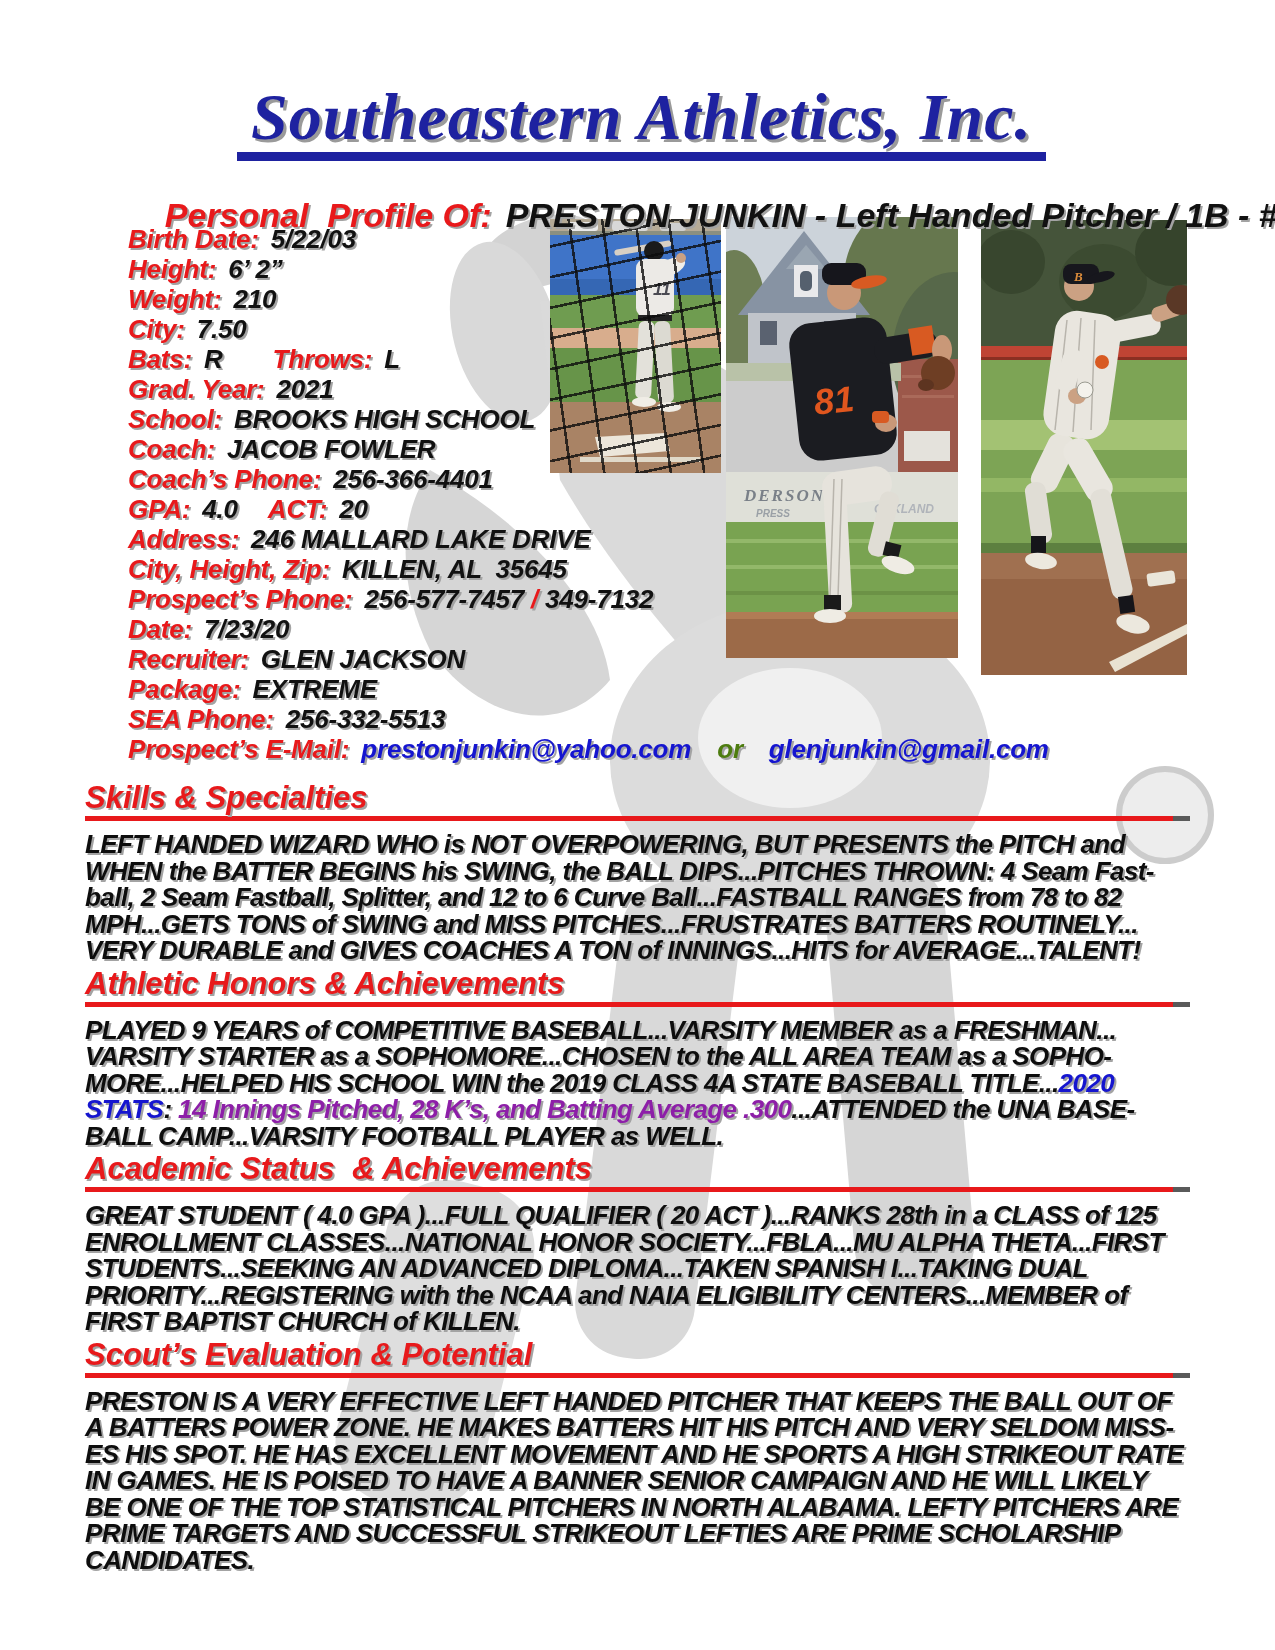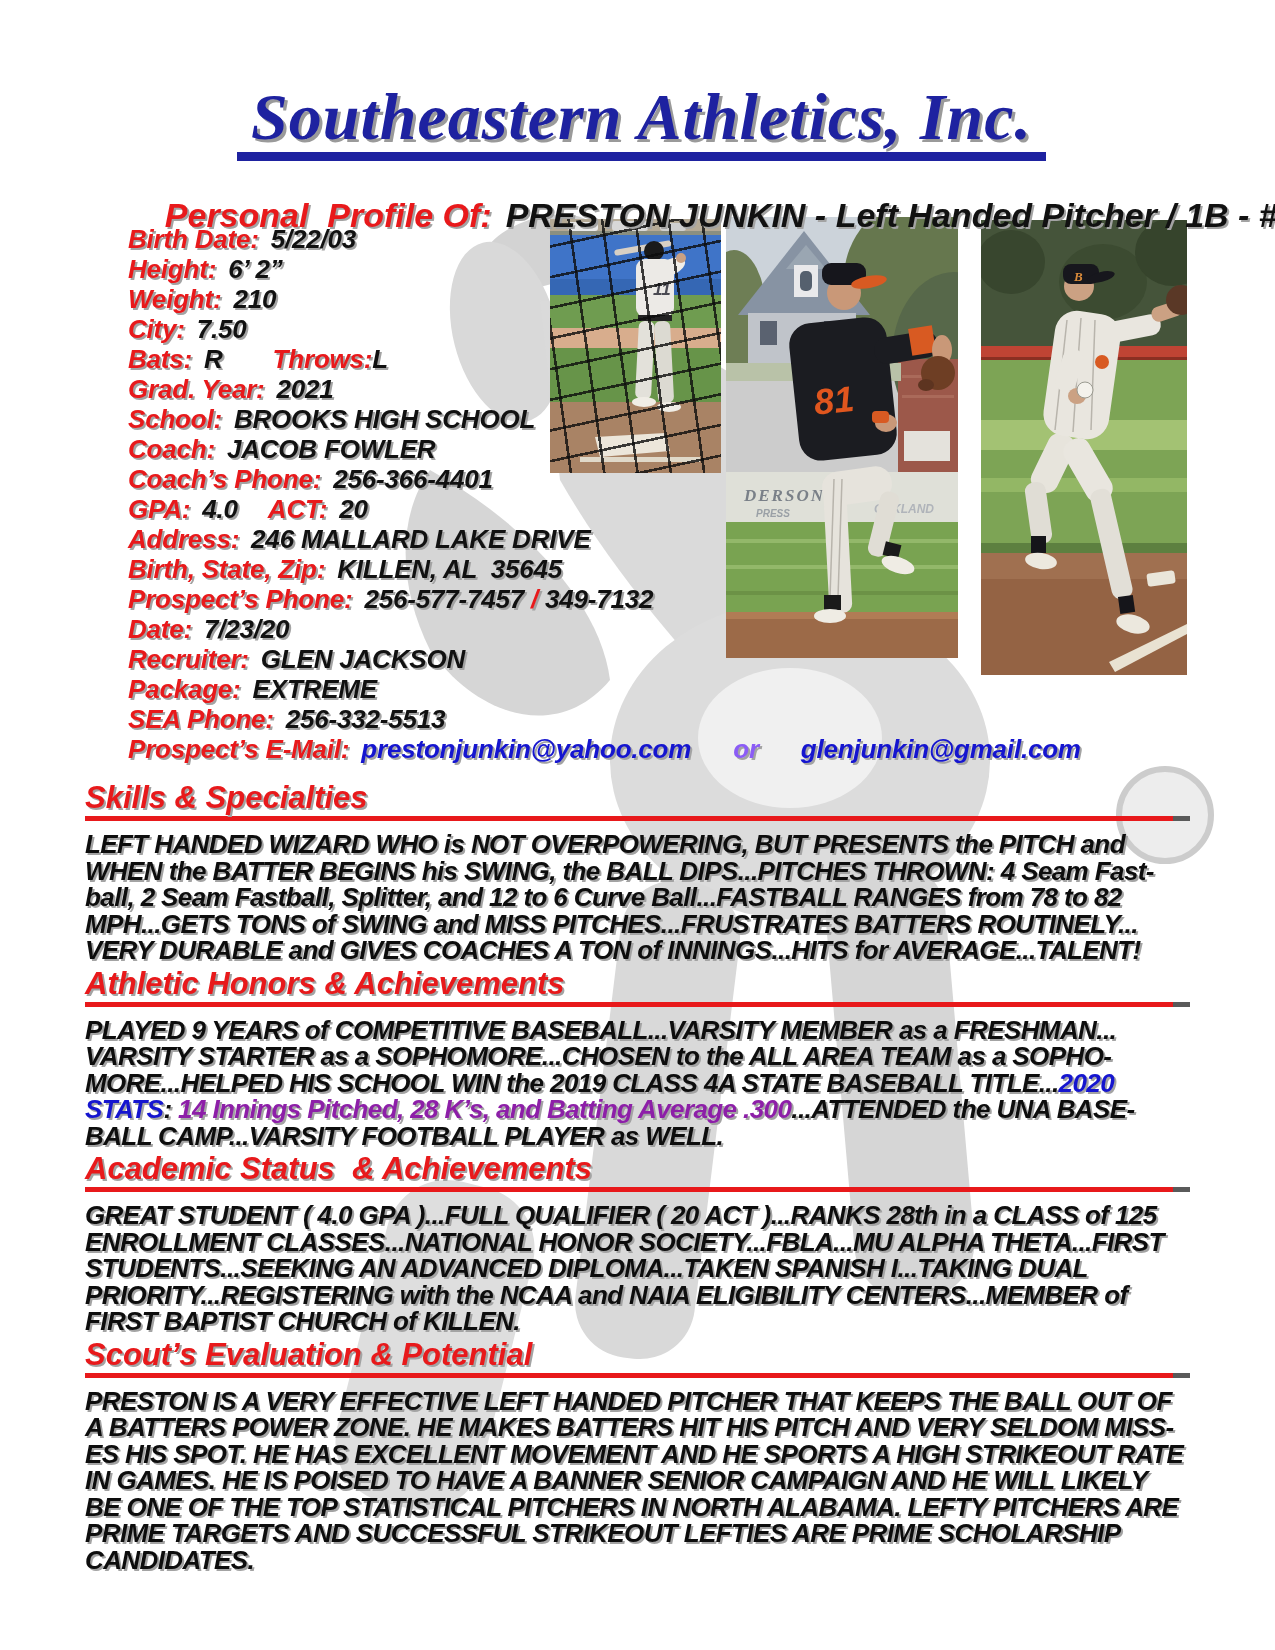--- a/index.html
+++ b/index.html
@@ -19,26 +19,26 @@
     font-weight:700;font-style:italic;color:#1e22a0;text-shadow:3px 3px 0 #9a9a9a;letter-spacing:1px;
     white-space:pre;
   }
   .subtitle{position:absolute;left:127px;top:164px;font-size:34px;line-height:34px;z-index:2;white-space:pre;}
   .subtitle .red{color:#e8191b;}
   .subtitle .val{margin-left:14px;color:#111;}
   
   .info{position:absolute;left:128px;top:224px;z-index:2;font-size:26px;letter-spacing:-0.2px;}
   .row{height:30px;white-space:pre;}
   .lbl{color:#e8191b;margin-right:12px;}
-  .lbl2{color:#e8191b;margin-left:50px;margin-right:0;}
+  .lbl2{color:#e8191b;margin-left:50px;margin-right:12px;}
   .lbl2b{color:#e8191b;margin-left:30px;margin-right:12px;margin-top:40px;}
   .val{color:#111;}
   .sep-red{color:#e8191b;}
   .email{color:#1515cf;}
-  .conj{color:#8b5cf6;margin:0 42px;}
+  .conj{color:#4d7c0f;margin:0 26px;}
   
   .photo{position:absolute;overflow:hidden;z-index:1;background:#ccc;}
   .photo svg{display:block;}
   #photo1{left:550px;top:219px;width:171px;height:254px;}
   #photo2{left:726px;top:217px;width:232px;height:441px;}
   #photo3{left:981px;top:220px;width:206px;height:455px;}
   .net{
     position:absolute;left:-12px;top:-12px;right:-12px;bottom:-12px;
     background-image:
       repeating-linear-gradient(82deg, rgba(12,12,12,.8) 0 2.6px, transparent 2.6px 33px),
@@ -88,21 +88,21 @@
     <div class="row"><span class="lbl">Height:</span><span class="val">6’ 2”</span></div>
     <div class="row"><span class="lbl">Weight:</span><span class="val">210</span></div>
     <div class="row"><span class="lbl">City:</span><span class="val">7.50</span></div>
     <div class="row"><span class="lbl">Bats:</span><span class="val">R</span><span class="lbl2">Throws:</span><span class="val">L</span></div>
     <div class="row"><span class="lbl">Grad. Year:</span><span class="val">2021</span></div>
     <div class="row"><span class="lbl">School:</span><span class="val">BROOKS HIGH SCHOOL</span></div>
     <div class="row"><span class="lbl">Coach:</span><span class="val">JACOB FOWLER</span></div>
     <div class="row"><span class="lbl">Coach’s Phone:</span><span class="val">256-366-4401</span></div>
     <div class="row"><span class="lbl">GPA:</span><span class="val">4.0</span><span class="lbl2b">ACT:</span><span class="val">20</span></div>
     <div class="row"><span class="lbl">Address:</span><span class="val">246 MALLARD LAKE DRIVE</span></div>
-    <div class="row"><span class="lbl">Birth, State, Zip:</span><span class="val">KILLEN, AL  35645</span></div>
+    <div class="row"><span class="lbl">City, Height, Zip:</span><span class="val">KILLEN, AL  35645</span></div>
     <div class="row"><span class="lbl">Prospect’s Phone:</span><span class="val">256-577-7457</span><span class="sep-red"> / </span><span class="val">349-7132</span></div>
     <div class="row"><span class="lbl">Date:</span><span class="val">7/23/20</span></div>
     <div class="row"><span class="lbl">Recruiter:</span><span class="val">GLEN JACKSON</span></div>
     <div class="row"><span class="lbl">Package:</span><span class="val">EXTREME</span></div>
     <div class="row"><span class="lbl">SEA Phone:</span><span class="val">256-332-5513</span></div>
     <div class="row"><span class="lbl">Prospect’s E-Mail:</span><span class="email">prestonjunkin@yahoo.com</span><span class="conj">or</span><span class="email">glenjunkin@gmail.com</span></div>
   </div>
 
   <div class="photo" id="photo1">
     <svg width="171" height="254" viewBox="0 0 171 254">

